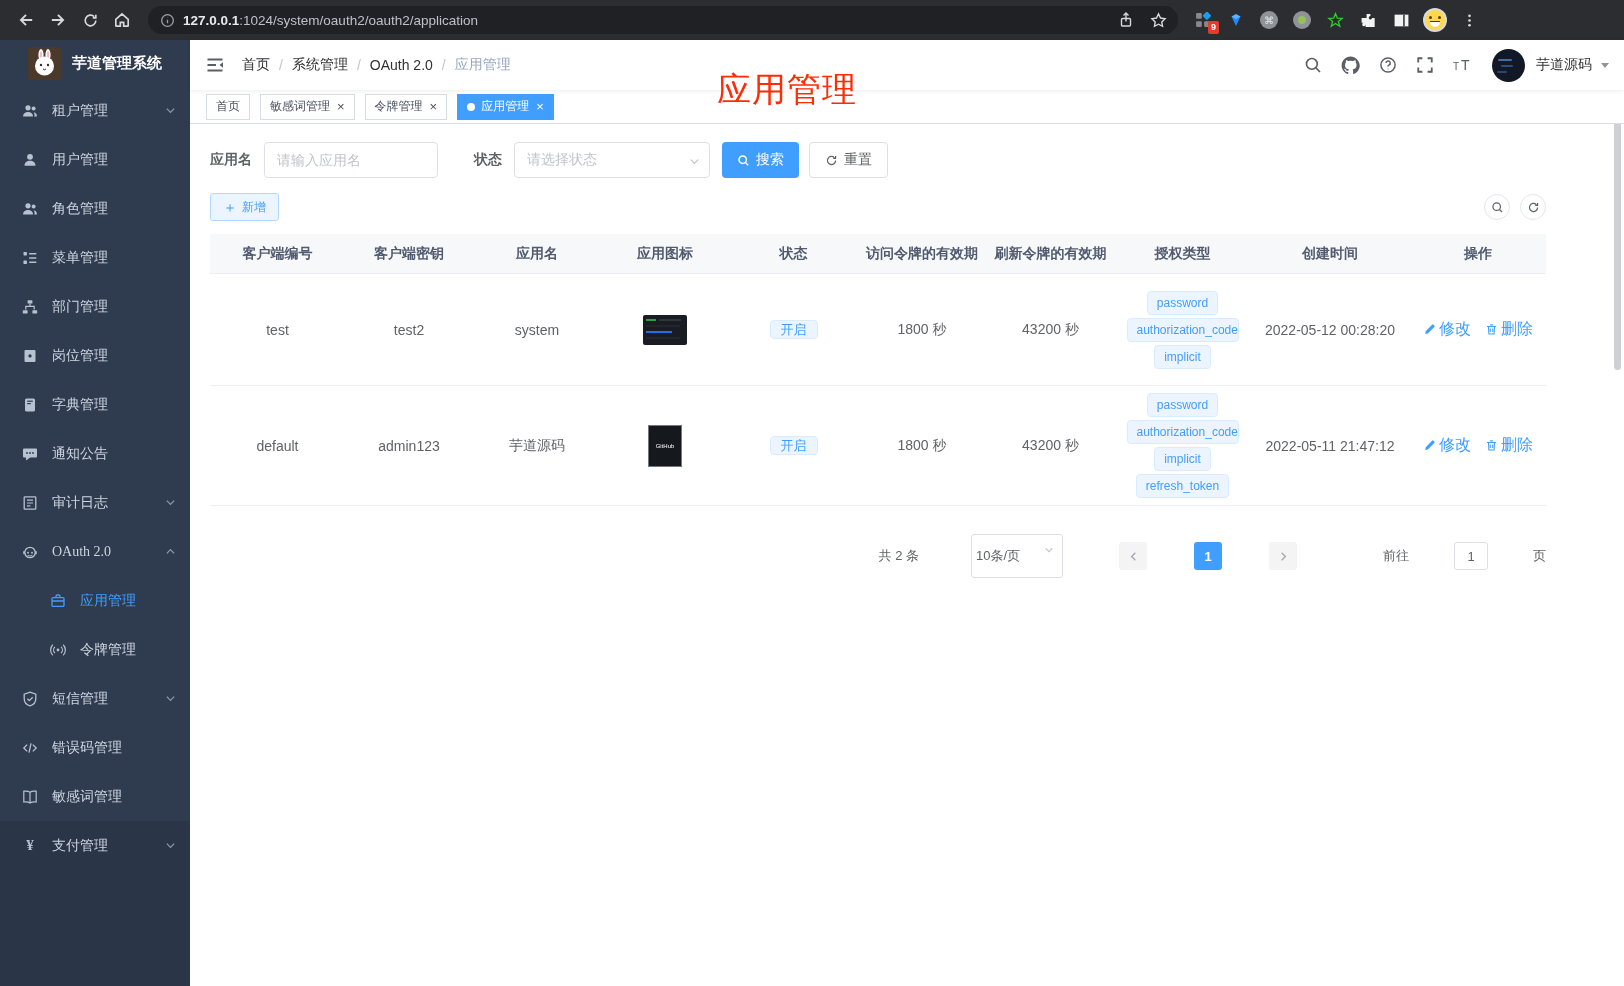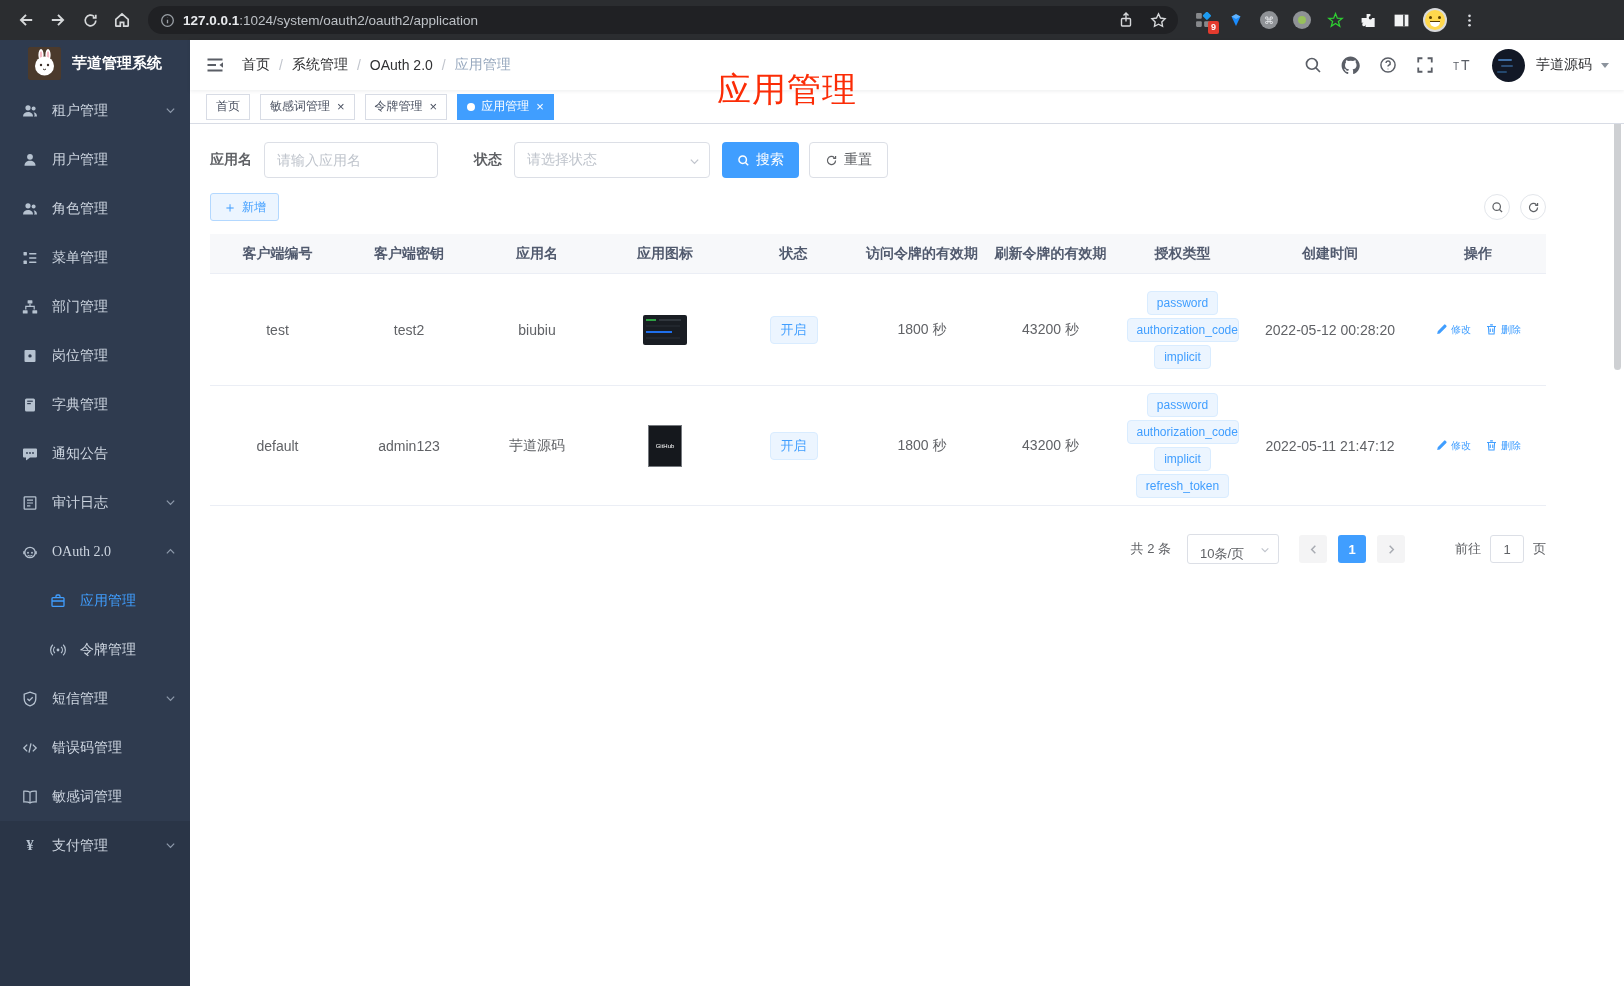--- a/index.html
+++ b/index.html
@@ -91,31 +91,31 @@
   .tbl { width:1336px; }
   .trow { display:grid; grid-template-columns:135fr 128fr 128fr 128fr 129fr 128fr 129fr 135fr 160fr 136fr; align-items:center; }
   .thead { background:#f7f8fa; height:40px; font-size:14px; font-weight:700; color:#515a6e; border-bottom:1px solid #ebeef5; }
   .thead > div { text-align:center; }
   .tr { border-bottom:1px solid #ebeef5; font-size:14px; color:#606266; }
   .tr > div { display:flex; justify-content:center; align-items:center; text-align:left; }
   .tr1 { height:112px; } .tr2 { height:120px; }
   .thumb1 { width:44px; height:30px; background:#191d23; border-radius:2px; position:relative; overflow:hidden; cursor:pointer; }
   .thumb1 i { position:absolute; height:2px; }
   .thumb2 { width:34px; height:42px; background:#15181d; border:1px solid #75797e; color:#fff; font-size:6px; display:flex; align-items:center; justify-content:center; cursor:pointer; letter-spacing:0; }
-  .tag-status { height:28px; padding:4px 10px; background:#ecf5ff; border:1px solid #d9ecff; color:#409eff; border-radius:4px; font-size:13px; display:inline-flex; align-items:center; cursor:pointer; }
+  .tag-status { height:19px; padding:4px 10px; background:#ecf5ff; border:1px solid #d9ecff; color:#409eff; border-radius:4px; font-size:13px; display:inline-flex; align-items:center; cursor:pointer; }
   .gtags { display:flex; flex-direction:column; align-items:center; gap:3px; }
   .gtag { height:24px; padding:0 9px; background:#ecf5ff; border:1px solid #d9ecff; color:#409eff; border-radius:4px; font-size:12px; display:inline-flex; align-items:center; white-space:nowrap; max-width:112px; overflow:hidden; }
-  .acts { gap:14px; color:#409eff; font-size:10px; }
+  .acts { gap:14px; color:#409eff; font-size:16px; }
   .act { display:inline-flex; align-items:center; gap:3px; cursor:pointer; white-space:nowrap; }
   .act svg { width:13px; height:13px; }
 
   
-  .pgrow { width:1336px; display:flex; align-items:center; justify-content:flex-end; margin-top:28px; font-size:13px; color:#606266; }
+  .pgrow { width:1336px; display:flex; align-items:center; justify-content:flex-end; margin-top:28px; font-size:13px; color:#606266;gap:36px; }
   .pg-total { margin-right:16px; }
-  .pg-sel { width:92px; height:30px; border:1px solid #dcdfe6; border-radius:3px; display:flex; align-items:flex-end; padding:0 22px 0 12px; position:relative; color:#606266; background:#fff; cursor:pointer; margin-right:20px; }
+  .pg-sel { width:92px; height:44px; border:1px solid #dcdfe6; border-radius:3px; display:flex; align-items:center; padding:0 22px 0 4px; position:relative; color:#606266; background:#fff; cursor:pointer; margin-right:20px; }
   .pg-sel .scaret { position:absolute; right:8px; top:10px; color:#c0c4cc; display:flex; }
   .pg-btn { width:28px; height:28px; background:#f4f4f5; border-radius:3px; display:flex; align-items:center; justify-content:center; color:#a8abb2; cursor:pointer; }
   .pg-cur { width:28px; height:28px; background:#409eff; color:#fff; border-radius:3px; display:flex; align-items:center; justify-content:center; font-weight:700; cursor:pointer; margin:0 11px; }
   .pg-prev { margin-left:0; } .pg-next { margin-right:0; }
   .pg-goto { margin-left:50px; margin-right:9px; }
   .goto-inp { width:34px; height:28px; border:1px solid #dcdfe6; border-radius:3px; text-align:center; font-size:13px; color:#606266; outline:none; margin-right:9px; }
 
   .scroll-thumb { position:absolute; right:3px; top:78px; width:7px; height:252px; background:#c2c4c8; border-radius:4px; opacity:.8; }
 </style>
 </head>
@@ -554,21 +554,21 @@
           <div>访问令牌的有效期</div>
           <div>刷新令牌的有效期</div>
           <div>授权类型</div>
           <div>创建时间</div>
           <div>操作</div>
         </div>
 
         <div class="trow tr tr1">
           <div>test</div>
           <div>test2</div>
-          <div>biubiu</div>
+          <div>system</div>
           <div>
               <span class="thumb1">
                 <i style="left:3px;top:4px;width:10px;background:#2ea043"></i>
                 <i style="left:16px;top:4px;width:22px;background:#30363d"></i>
                 <i style="left:3px;top:10px;width:34px;background:#21262d"></i>
                 <i style="left:3px;top:16px;width:26px;background:#1f6feb"></i>
                 <i style="left:3px;top:22px;width:34px;background:#21262d"></i>
               </span>
             </div>
           <div>

